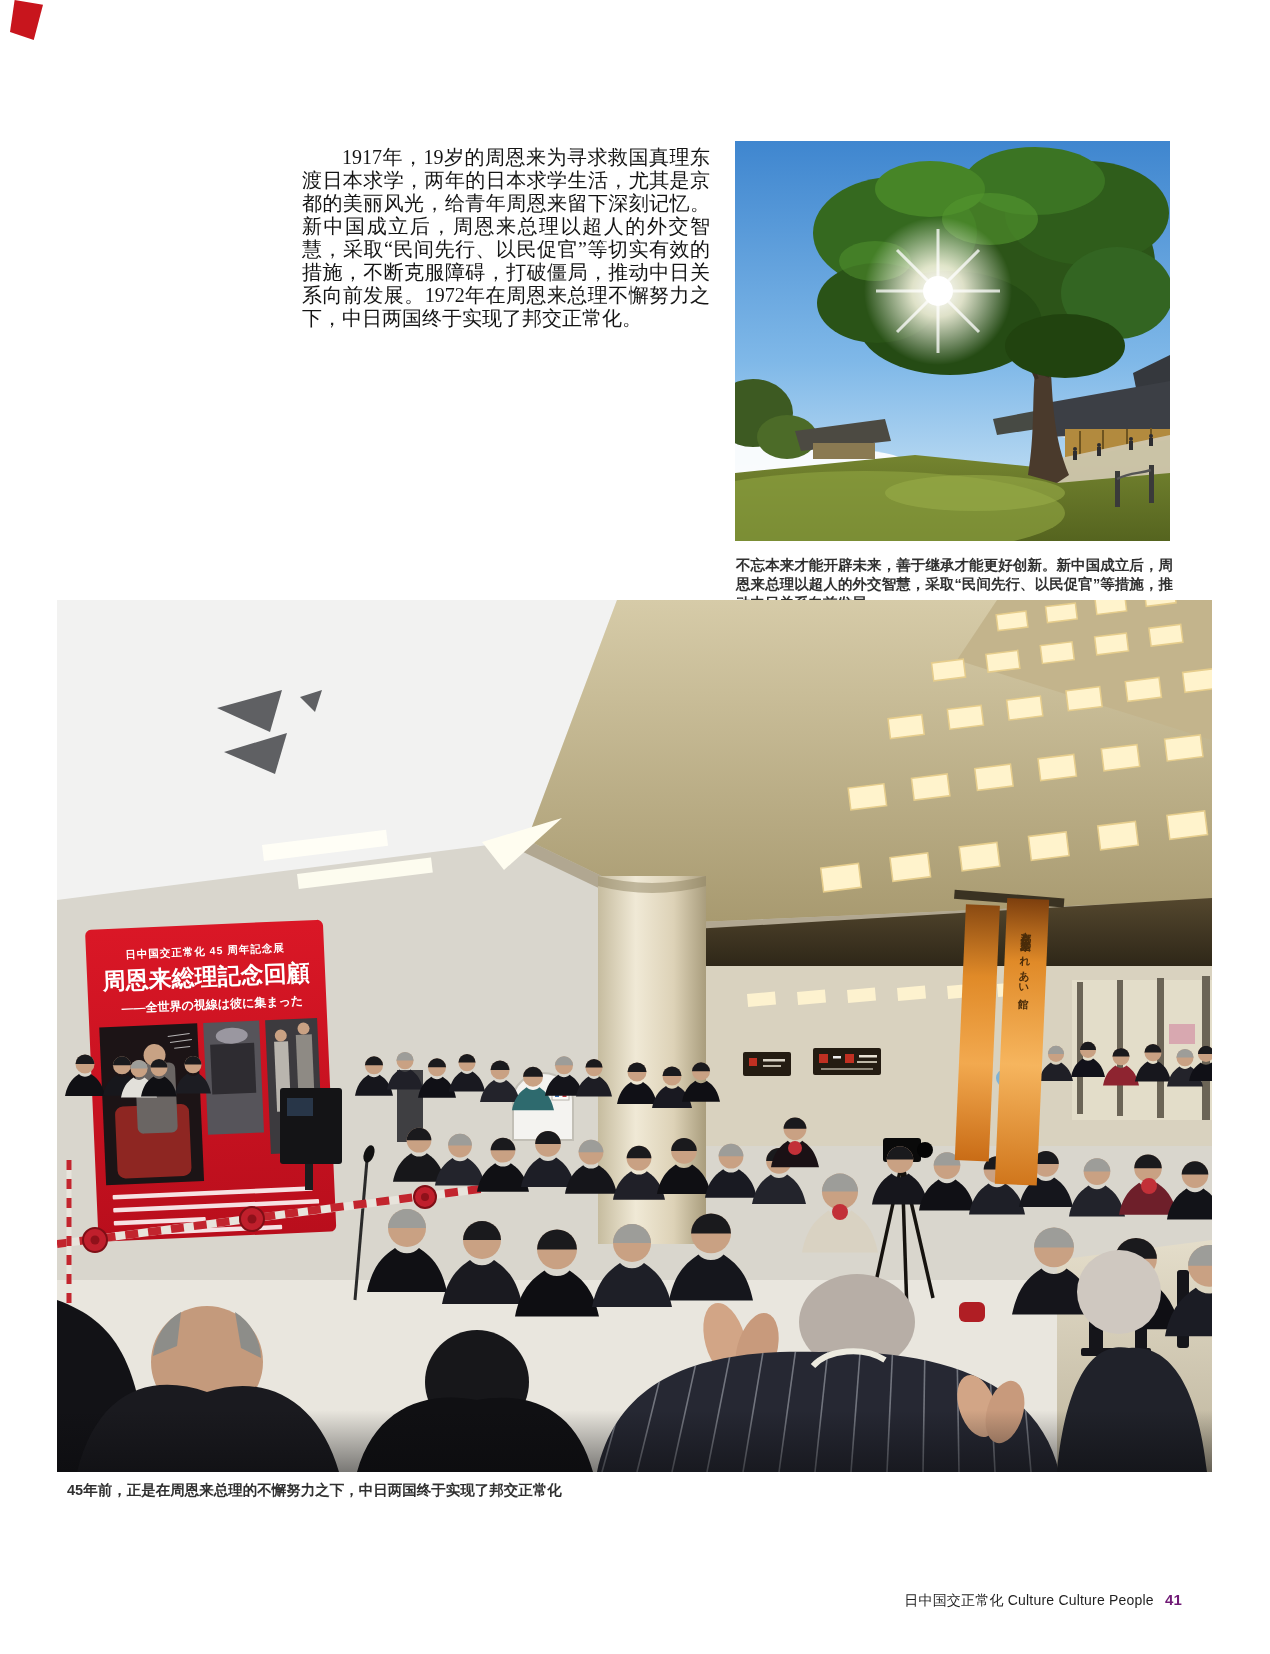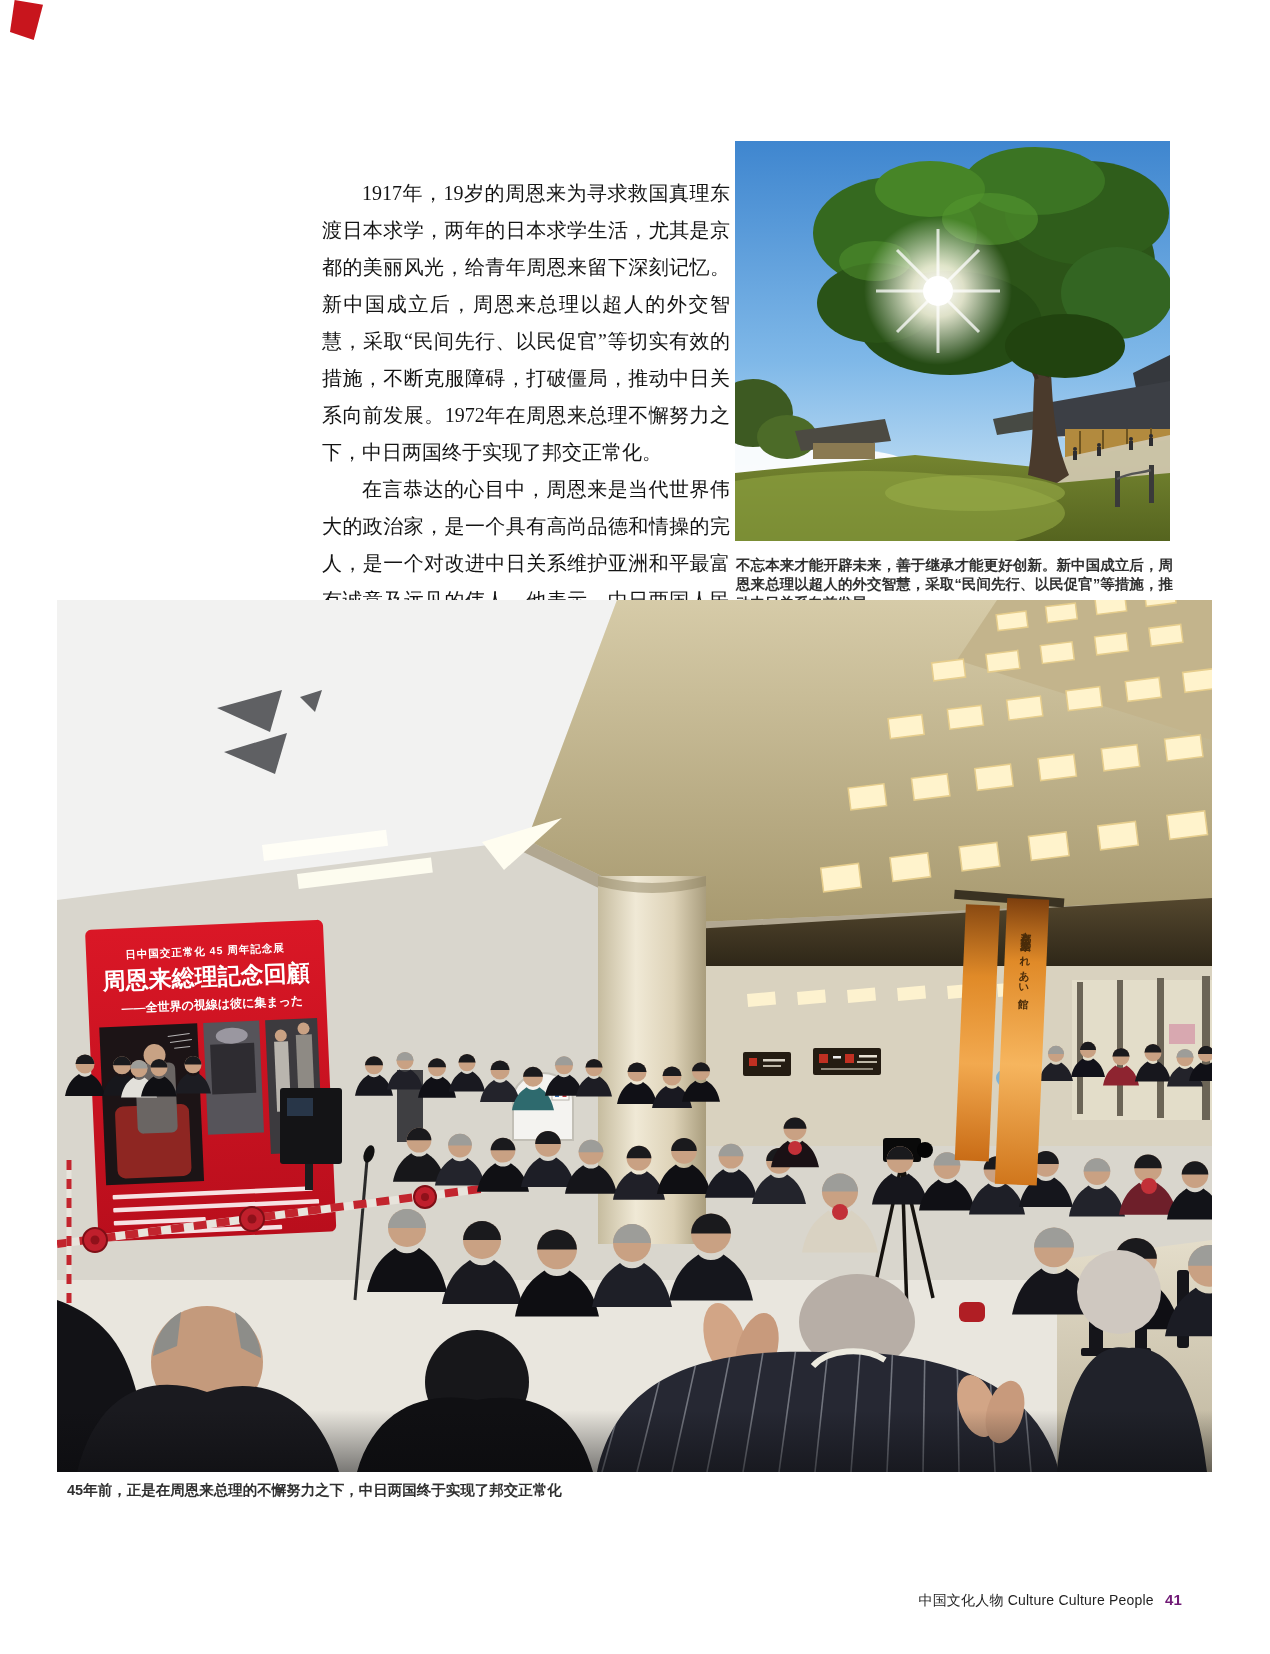--- a/index.html
+++ b/index.html
@@ -2,23 +2,23 @@
 <html><head>
 <meta charset="utf-8">
 <style>
   html,body{margin:0;padding:0;background:#ffffff;}
   .page{position:relative;width:1270px;height:1654px;background:#ffffff;overflow:hidden;
         font-family:"Liberation Sans","DejaVu Sans",sans-serif;}
   
   .corner-mark{position:absolute;left:10px;top:0;width:33px;height:40px;background:#c8151d;
         clip-path:polygon(14% 0,100% 12%,72% 100%,0 80%);}
   
-  .article{position:absolute;left:322px;top:146px;width:408px;
+  .article{position:absolute;left:302px;top:146px;width:408px;
         font-family:"Liberation Serif","DejaVu Serif",serif;
-        font-size:20px;line-height:37px;color:#141414;text-align:justify;margin-top:29px;}
+        font-size:20px;line-height:23px;color:#141414;text-align:justify;}
   .article p{margin:0;text-indent:2em;}
   .star{color:#c41a22;font-size:21px;margin-left:3px;font-family:"DejaVu Sans",sans-serif;}
   
   .photo{position:absolute;display:block;margin:0;overflow:hidden;}
   .photo svg{display:block;}
   .kyoto{left:735px;top:141px;width:435px;height:400px;}
   .exhibition{left:57px;top:600px;width:1155px;height:872px;background:#e9e6de;}
   
   .caption{position:absolute;font-size:14.5px;line-height:19px;font-weight:bold;color:#303030;margin:0;}
   .cap-kyoto{left:736px;top:556px;width:437px;text-align:justify;}
@@ -41,21 +41,20 @@
 </style>
 </head>
 <body>
 
 <div class="page">
 
   <div class="corner-mark"></div>
 
   <section class="article">
     <p>1917年，19岁的周恩来为寻求救国真理东渡日本求学，两年的日本求学生活，尤其是京都的美丽风光，给青年周恩来留下深刻记忆。新中国成立后，周恩来总理以超人的外交智慧，采取“民间先行、以民促官”等切实有效的措施，不断克服障碍，打破僵局，推动中日关系向前发展。1972年在周恩来总理不懈努力之下，中日两国终于实现了邦交正常化。</p>
-    <p><span>在言恭达的心目中，周恩来是当代世界伟大的政治家，是一个具有高尚品德和情操的完人，是一个对改进中日关系维护亚洲和平最富有诚意及远见的伟人。他表示，中日两国人民要永远铭记周恩来总理为中日关系的改善、中日友好交往的发展、中日邦交正常化的实现所作出的重大贡献。</span><span class="star">★</span></p>
   </section>
 
   <figure class="photo kyoto">
     <svg width="435" height="400" viewBox="0 0 435 400">
       <defs>
         <linearGradient id="sky" x1="0" y1="0" x2="0" y2="1">
           <stop offset="0" stop-color="#3f86cf"></stop>
             <stop offset=".55" stop-color="#7fb8e8"></stop>
             <stop offset="1" stop-color="#d8ecf8"></stop>
         </linearGradient>
@@ -481,18 +480,18 @@
     <div class="banner">
       <div class="b1"></div>
       <div class="b2">
         <span class="btxt">京都伝統産業ふれあい館</span>
       </div>
     </div>
   </figure>
   <p class="caption cap-exhibition">45年前，正是在周恩来总理的不懈努力之下，中日两国终于实现了邦交正常化</p>
 
   <footer class="footer">
-    <span>中国文化人物</span>
+    <span>日中国交正常化</span>
     <span>Culture Culture People</span>
     <span class="pagenum">41</span>
   </footer>
 
 </div>
 
 </body></html>

